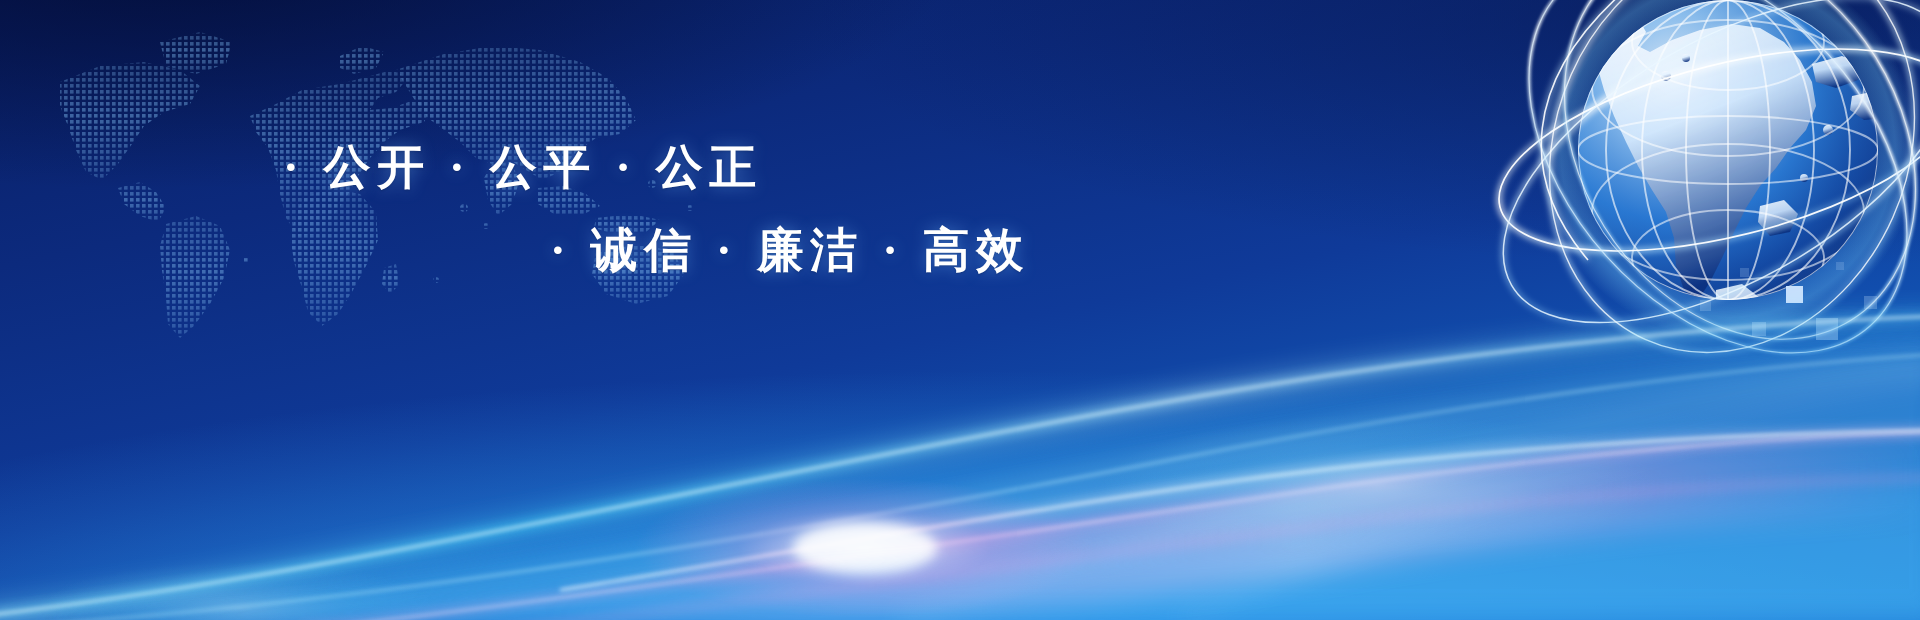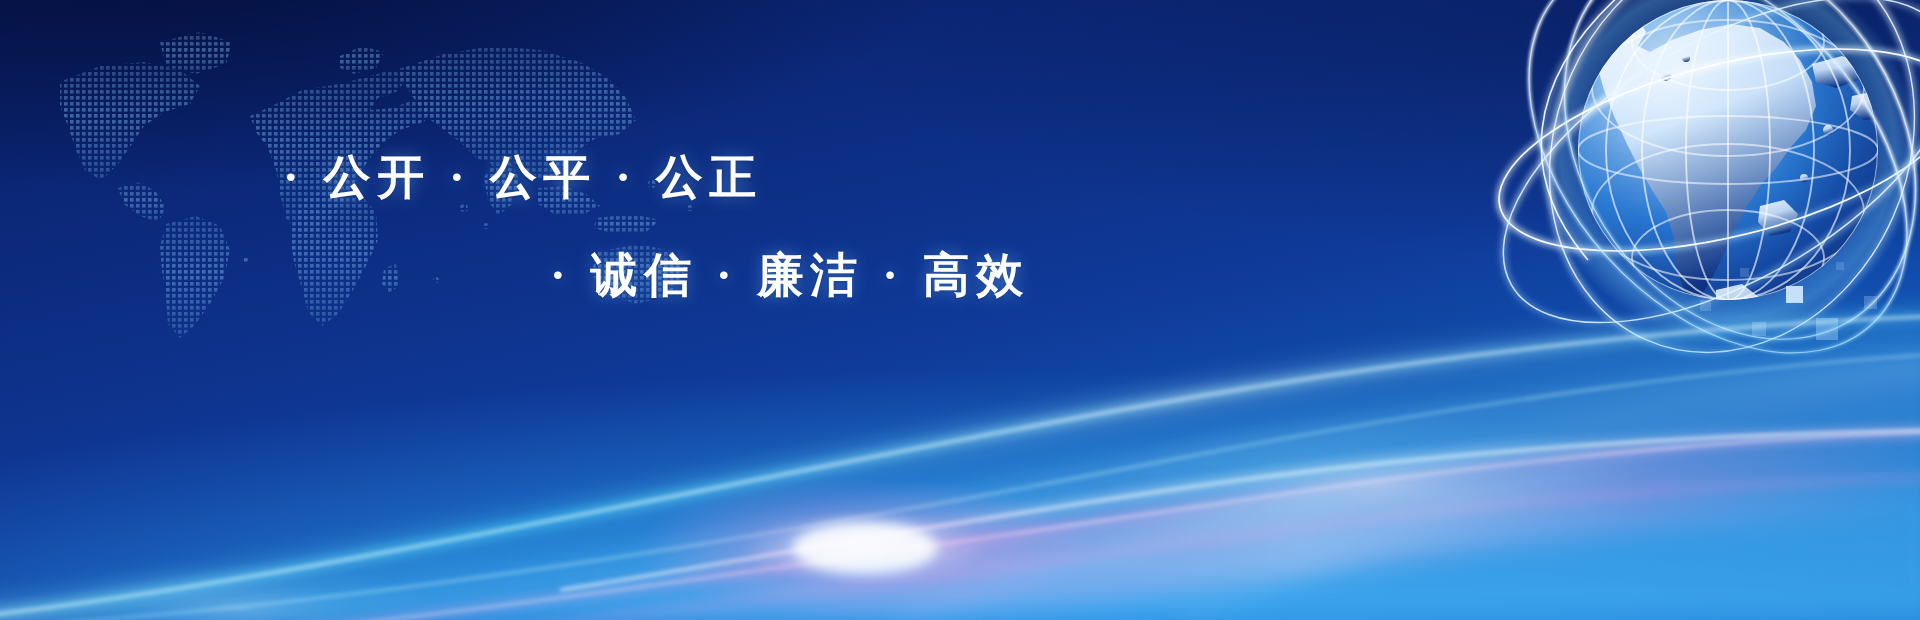--- a/index.html
+++ b/index.html
@@ -44,22 +44,22 @@
     pointer-events:none;
   }
   .line{
     position:absolute;
     color:#ffffff;
     white-space:nowrap;
     font-weight:700;
     letter-spacing:.14em;
     text-shadow:0 0 16px rgba(120,190,255,.45), 0 1px 2px rgba(0,20,60,.35);
   }
-  .line1{ left:283px; top:146px; font-size:47px; }
-  .line2{ left:550px; top:244px; font-size:47px; }
+  .line1{ left:283px; top:136px; font-size:47px; }
+  .line2{ left:550px; top:219px; font-size:47px; }
 
   
   .globe-wrap{
     position:absolute;
     right:-10px; top:-40px;
     width:470px; height:430px;
   }
   .globe-wrap svg{ width:100%; height:100%; display:block; overflow:visible;}
 
   

